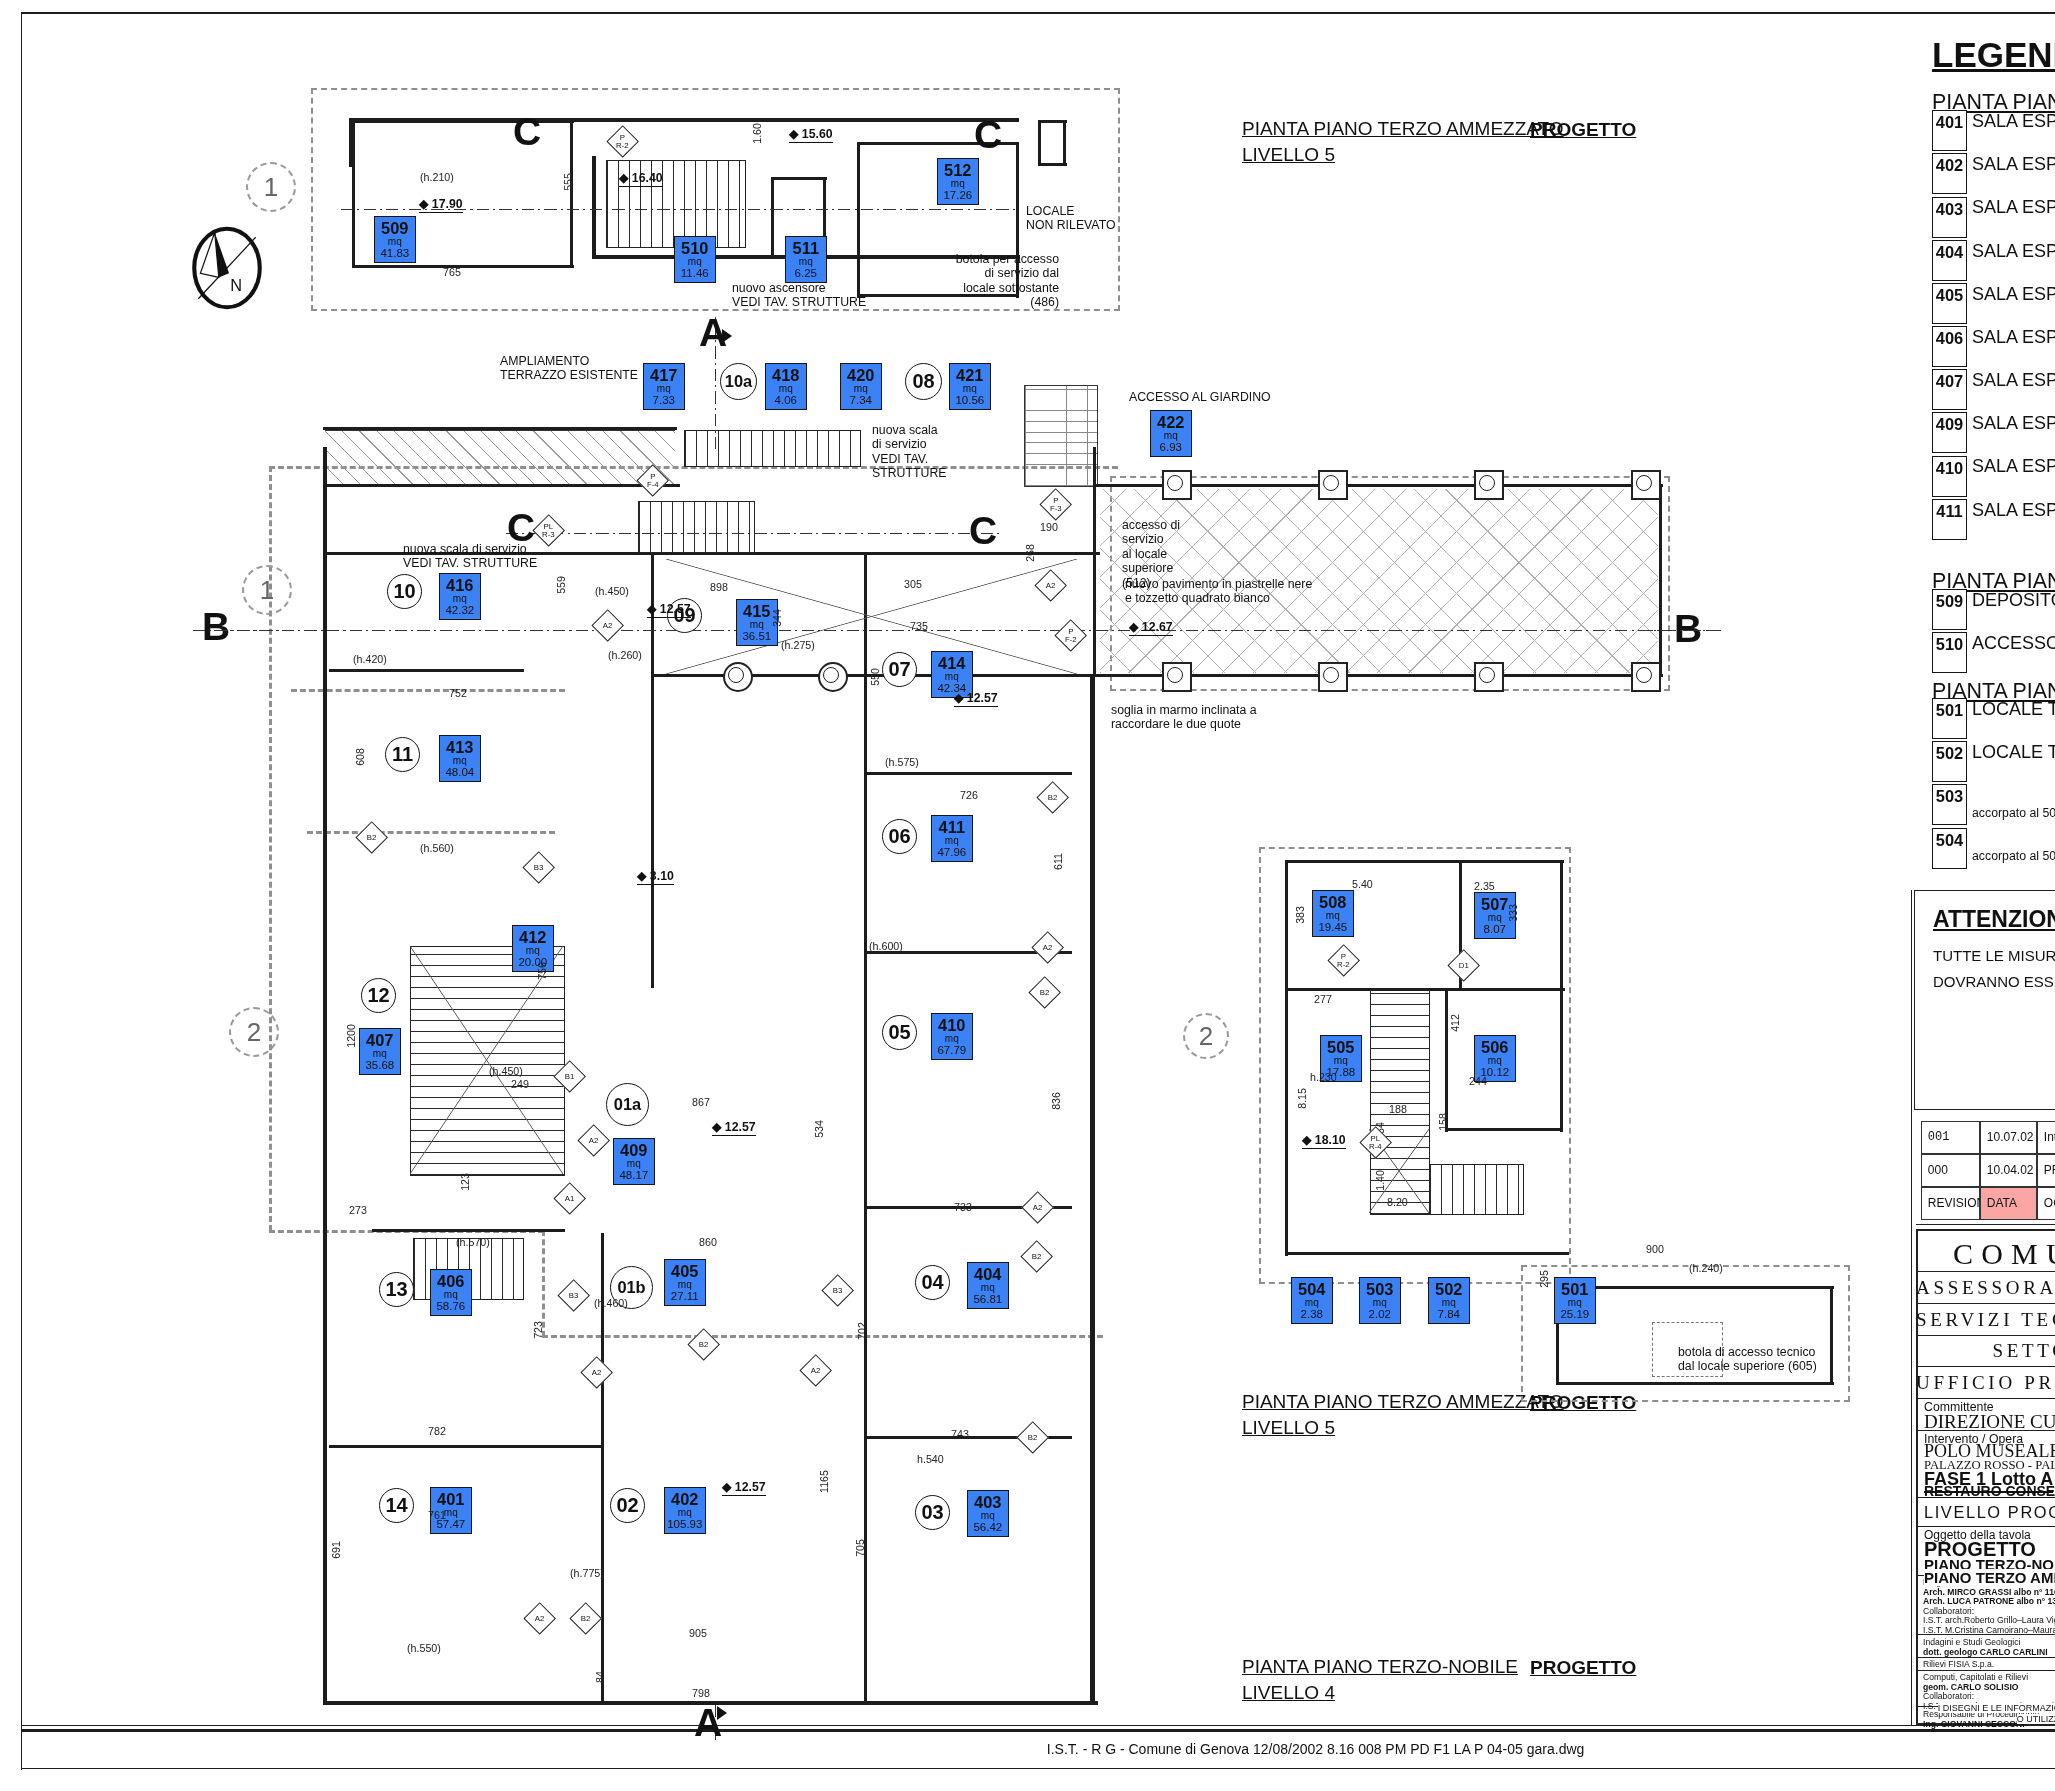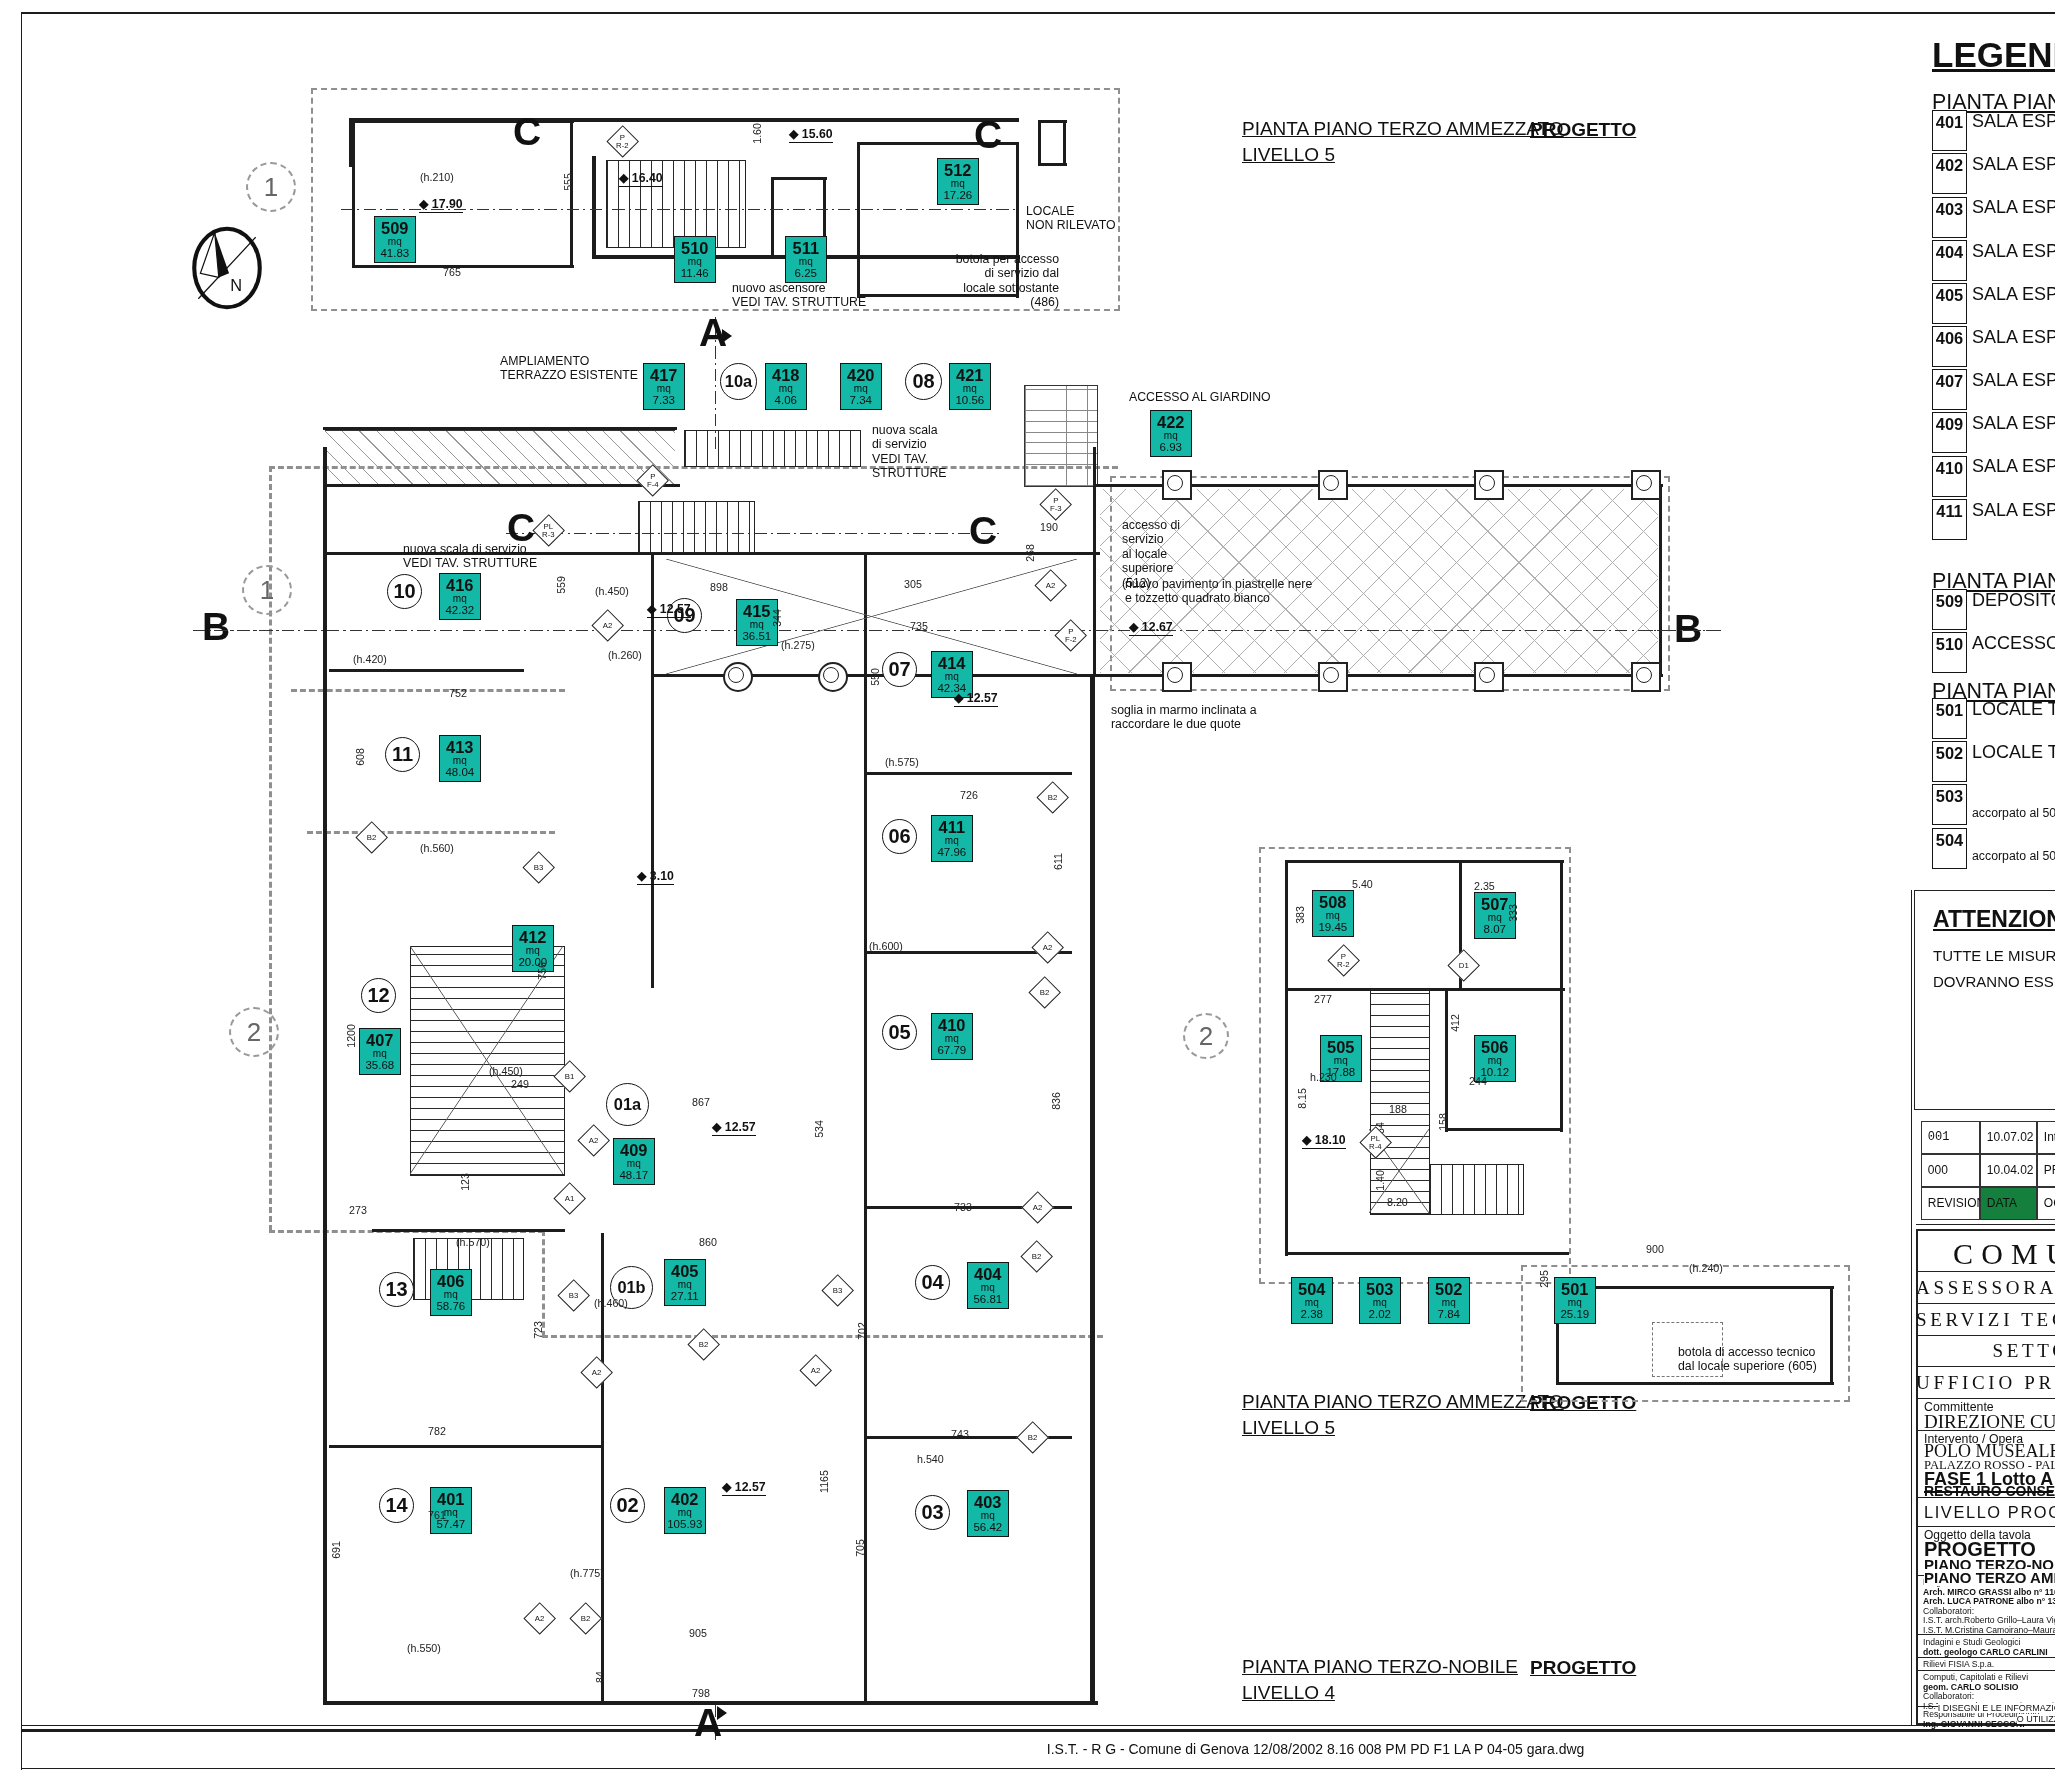--- a/index.html
+++ b/index.html
@@ -17,21 +17,21 @@
       repeating-linear-gradient(45deg,#b0b0b0 0 0.8px,transparent 0.8px 22px),
       repeating-linear-gradient(-45deg,#b0b0b0 0 0.8px,transparent 0.8px 22px)}
   .brick{position:absolute;border:1.6px solid #333;background:
       repeating-linear-gradient(0deg,#888 0 0.8px,transparent 0.8px 10.7px),
       repeating-linear-gradient(90deg,#888 0 0.8px,transparent 0.8px 20.6px)}
   .gdrect{position:absolute;border:2.9px dashed #8f8f8f}
   .gdh{position:absolute;height:0;border-top:3.3px dashed #8f8f8f}
   .gdv{position:absolute;width:0;border-left:3.3px dashed #8f8f8f}
   .ddh{position:absolute;height:1.2px;background:repeating-linear-gradient(90deg,#333 0 12.3px,transparent 12.3px 16.4px,#333 16.4px 18.5px,transparent 18.5px 22.6px)}
   .ddv{position:absolute;width:1.2px;background:repeating-linear-gradient(0deg,#333 0 12.3px,transparent 12.3px 16.4px,#333 16.4px 18.5px,transparent 18.5px 22.6px)}
-  .tag{position:absolute;width:38px;border:1.2px solid #151515;background:#14b8a6;text-align:center;padding:1.6px 0.8px 2.5px 0.8px}
+  .tag{position:absolute;width:38px;border:1.2px solid #151515;background:#3b82f6;text-align:center;padding:1.6px 0.8px 2.5px 0.8px}
   .tag .n{font-size:16.4px;font-weight:bold;line-height:18px}
   .tag .u{font-size:10px;line-height:10.7px}
   .tag .a{font-size:11.5px;line-height:12.3px}
   .circ{position:absolute;border:1.6px solid #151515;border-radius:50%;background:#fff;display:flex;align-items:center;justify-content:center;font-weight:bold;font-size:19px}
   .dcirc{position:absolute;border:2.5px dashed #999;border-radius:50%;color:#666;display:flex;align-items:center;justify-content:center;font-size:26px;background:transparent}
   .dim{position:absolute;font-size:10.7px;white-space:nowrap;color:#222}
   .dimv{position:absolute;font-size:10.7px;white-space:nowrap;color:#222;writing-mode:vertical-rl;transform:rotate(180deg)}
   .spot{position:absolute;font-size:12.3px;font-weight:bold;white-space:nowrap}
   .spot span{border-bottom:1.2px solid #111;padding-bottom:0.8px}
   .note{position:absolute;font-size:12.3px;line-height:14.4px;white-space:nowrap}
@@ -200,21 +200,21 @@
     <div class="abs" style="left:18px;top:82px;font-size:15px">DOVRANNO ESSERE VERIFICATE IN FASE DI REDAZIONE PROGETTO ESECUTIVO</div>
   </div>
   <div id="revtable">
       <div style="left: 1921px; top: 1121px; width: 59px; height: 33px; border: 0.8px solid rgb(51, 51, 51); box-sizing: border-box; display: flex; align-items: center; padding-left: 5.8px; font-size: 12px; line-height: 13px; background: rgb(255, 255, 255); position: absolute; font-family: Liberation Mono, monospace;">001</div>
       <div style="left: 1980px; top: 1121px; width: 57px; height: 33px; border: 0.8px solid rgb(51, 51, 51); box-sizing: border-box; display: flex; align-items: center; padding-left: 5.8px; font-size: 12px; line-height: 13px; background: rgb(255, 255, 255); position: absolute;">10.07.02</div>
       <div style="left: 2037px; top: 1121px; width: 208px; height: 33px; border: 0.8px solid rgb(51, 51, 51); box-sizing: border-box; display: flex; align-items: center; padding-left: 5.8px; font-size: 12px; line-height: 13px; background: rgb(255, 255, 255); position: absolute;">Integrazioni e recepimento pareri</div>
       <div style="left: 1921px; top: 1154px; width: 59px; height: 33px; border: 0.8px solid rgb(51, 51, 51); box-sizing: border-box; display: flex; align-items: center; padding-left: 5.8px; font-size: 12px; line-height: 13px; background: rgb(255, 255, 255); position: absolute;">000</div>
       <div style="left: 1980px; top: 1154px; width: 57px; height: 33px; border: 0.8px solid rgb(51, 51, 51); box-sizing: border-box; display: flex; align-items: center; padding-left: 5.8px; font-size: 12px; line-height: 13px; background: rgb(255, 255, 255); position: absolute;">10.04.02</div>
       <div style="left: 2037px; top: 1154px; width: 208px; height: 33px; border: 0.8px solid rgb(51, 51, 51); box-sizing: border-box; display: flex; align-items: center; padding-left: 5.8px; font-size: 12px; line-height: 13px; background: rgb(255, 255, 255); position: absolute;">PRIMA EMISSIONE</div>
       <div style="left: 1921px; top: 1187px; width: 59px; height: 33px; border: 0.8px solid rgb(51, 51, 51); box-sizing: border-box; display: flex; align-items: center; padding-left: 5.8px; font-size: 12px; line-height: 13px; background: rgb(255, 255, 255); position: absolute;">REVISIONE</div>
-      <div style="left: 1980px; top: 1187px; width: 57px; height: 33px; border: 0.8px solid rgb(51, 51, 51); box-sizing: border-box; display: flex; align-items: center; padding-left: 5.8px; font-size: 12px; line-height: 13px; background: #15803d; position: absolute;">DATA</div>
+      <div style="left: 1980px; top: 1187px; width: 57px; height: 33px; border: 0.8px solid rgb(51, 51, 51); box-sizing: border-box; display: flex; align-items: center; padding-left: 5.8px; font-size: 12px; line-height: 13px; background: #fca5a5; position: absolute;">DATA</div>
       <div style="left: 2037px; top: 1187px; width: 208px; height: 33px; border: 0.8px solid rgb(51, 51, 51); box-sizing: border-box; display: flex; align-items: center; padding-left: 5.8px; font-size: 12px; line-height: 13px; background: rgb(255, 255, 255); position: absolute;">OGGETTO DELLA REVISIONE</div>
     </div>
   <div id="titleblock">
       <div style="left: 1916px; top: 1229px; width: 693px; height: 496px; border: 2.1px solid rgb(34, 34, 34); box-sizing: border-box; background: rgb(255, 255, 255); position: absolute;"></div>
       <div style="left: 1916px; top: 1224px; width: 693px; height: 1.2px; background: rgb(34, 34, 34); position: absolute;"></div>
       <div class="tb-serif" style="left: 1953px; top: 1237px; font-size: 30px; letter-spacing: 8.2px; white-space: nowrap; position: absolute;">COMUNE DI GENOVA</div>
       <div style="left: 1916px; top: 1271px; width: 693px; height: 1.2px; background: rgb(34, 34, 34); position: absolute;"></div>
       <div style="left: 1916px; top: 1303px; width: 693px; height: 1.2px; background: rgb(34, 34, 34); position: absolute;"></div>
       <div class="tb-serif" style="left: 1916px; top: 1277px; width: 473px; text-align: center; font-size: 19px; letter-spacing: 3.7px; white-space: nowrap; position: absolute;">ASSESSORATO OPERE E LAVORI PUBBLICI</div>
       <div style="left: 1916px; top: 1335px; width: 693px; height: 1.2px; background: rgb(34, 34, 34); position: absolute;"></div>

